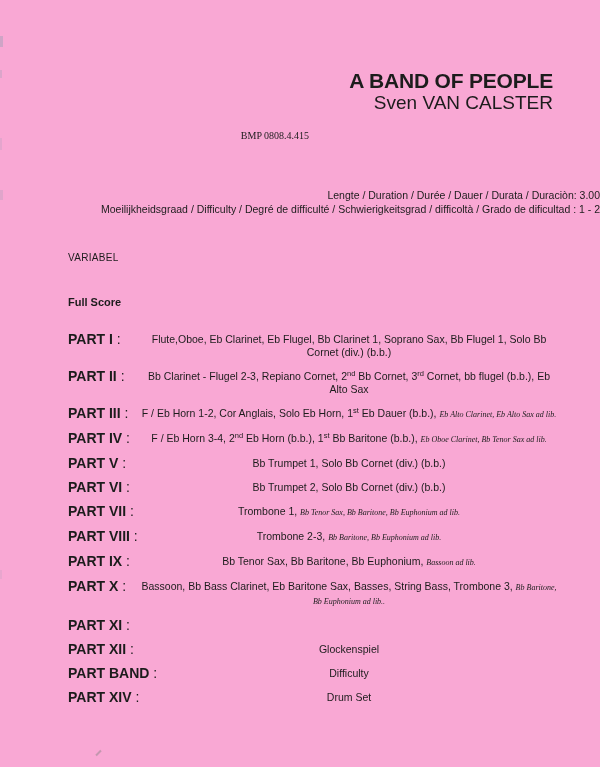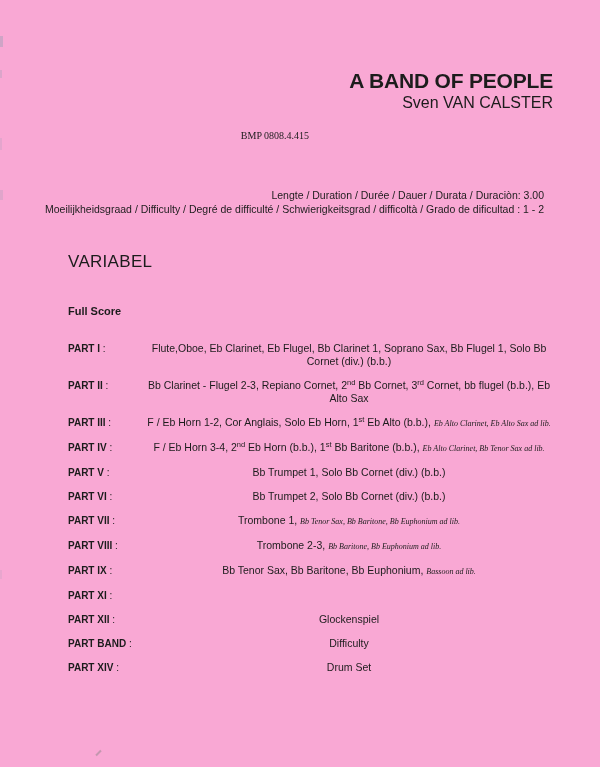--- a/index.html
+++ b/index.html
@@ -24,38 +24,38 @@
     position: absolute; left: 95px; top: 752px;
     width: 7px; height: 2px; background: rgba(130,130,130,0.45);
     transform: rotate(-45deg);
   }
 
   .header { margin: 0; padding: 70px 47px 0 0; text-align: right; }
   .title {
     font-size: 21px; font-weight: bold; letter-spacing: -0.2px;
     line-height: 22px;
   }
-  .composer { font-size: 16px; margin-top: 3px; line-height: 16px; }
+  .composer { font-size: 19px; margin-top: 3px; line-height: 16px; }
   .catalog {
     font-family: "Liberation Serif", serif;
     font-size: 10px; margin-top: 19px; margin-right: 3px; line-height: 12px; text-align: center;
   }
 
   .info {
-    margin-top: 47px; padding-right: 56px; text-align: right;
+    margin-top: 47px; text-align: right;
     font-size: 10.5px; line-height: 13.5px; letter-spacing: 0;
   }
 
-  .variabel { margin: 36px 0 0 68px; font-size: 17px; letter-spacing: 0.3px; }
+  .variabel { margin: 36px 0 0 68px; font-size: 10px; letter-spacing: 0.3px; }
   .full-score { margin: 33px 0 0 68px; font-size: 11px; font-weight: bold; }
 
   .parts { margin: 25px 0 0 68px; width: 492px; }
   .part-row { display: flex; align-items: flex-start; margin-bottom: 11px; }
   .part-label {
-    flex: none; width: 72px; font-size: 10px; line-height: 13px;
+    flex: none; width: 72px; font-size: 14px; line-height: 13px;
     white-space: nowrap;
   }
   .part-label .plab { font-weight: bold; }
   .part-desc { width: 418px; font-size: 10.5px; line-height: 13px; text-align: center; }
   .seg-n { }
   .seg-i { font-style: italic; font-size: 8px; font-family: Liberation Serif, serif; }
   sup.seg-sup { font-size: 7.5px; line-height: 0; }
 </style>
 </head>
 <body>
@@ -88,25 +88,25 @@
       <div class="part-row">
         <div class="part-label"><span class="plab">PART I</span> :</div>
         <div class="part-desc"><span class="seg-n">Flute,Oboe, Eb Clarinet, Eb Flugel, Bb Clarinet 1, Soprano Sax, Bb Flugel 1, Solo Bb Cornet (div.) (b.b.)</span></div>
       </div>
       <div class="part-row">
         <div class="part-label"><span class="plab">PART II</span> :</div>
         <div class="part-desc"><span class="seg-n">Bb Clarinet - Flugel 2-3, Repiano Cornet, 2</span><sup class="seg-sup">nd</sup><span class="seg-n"> Bb Cornet, 3</span><sup class="seg-sup">rd</sup><span class="seg-n"> Cornet, bb flugel (b.b.), Eb Alto Sax</span></div>
       </div>
       <div class="part-row">
         <div class="part-label"><span class="plab">PART III</span> :</div>
-        <div class="part-desc"><span class="seg-n">F / Eb Horn 1-2, Cor Anglais, Solo Eb Horn, 1</span><sup class="seg-sup">st</sup><span class="seg-n"> Eb Alto (b.b.), </span><span class="seg-i">Eb Alto Clarinet, Eb Alto Sax ad lib.</span></div>
+        <div class="part-desc"><span class="seg-n">F / Eb Horn 1-2, Cor Anglais, Solo Eb Horn, 1</span><sup class="seg-sup">st</sup><span class="seg-n"> Eb Dauer (b.b.), </span><span class="seg-i">Eb Alto Clarinet, Eb Alto Sax ad lib.</span></div>
       </div>
       <div class="part-row">
         <div class="part-label"><span class="plab">PART IV</span> :</div>
-        <div class="part-desc"><span class="seg-n">F / Eb Horn 3-4, 2</span><sup class="seg-sup">nd</sup><span class="seg-n"> Eb Horn (b.b.), 1</span><sup class="seg-sup">st</sup><span class="seg-n"> Bb Baritone (b.b.), </span><span class="seg-i">Eb Alto Clarinet, Bb Tenor Sax ad lib.</span></div>
+        <div class="part-desc"><span class="seg-n">F / Eb Horn 3-4, 2</span><sup class="seg-sup">nd</sup><span class="seg-n"> Eb Horn (b.b.), 1</span><sup class="seg-sup">st</sup><span class="seg-n"> Bb Baritone (b.b.), </span><span class="seg-i">Eb Oboe Clarinet, Bb Tenor Sax ad lib.</span></div>
       </div>
       <div class="part-row">
         <div class="part-label"><span class="plab">PART V</span> :</div>
         <div class="part-desc"><span class="seg-n">Bb Trumpet 1, Solo Bb Cornet (div.) (b.b.)</span></div>
       </div>
       <div class="part-row">
         <div class="part-label"><span class="plab">PART VI</span> :</div>
         <div class="part-desc"><span class="seg-n">Bb Trumpet 2, Solo Bb Cornet (div.) (b.b.)</span></div>
       </div>
       <div class="part-row">
@@ -115,20 +115,24 @@
       </div>
       <div class="part-row">
         <div class="part-label"><span class="plab">PART VIII</span> :</div>
         <div class="part-desc"><span class="seg-n">Trombone 2-3, </span><span class="seg-i">Bb Baritone, Bb Euphonium ad lib.</span></div>
       </div>
       <div class="part-row">
         <div class="part-label"><span class="plab">PART IX</span> :</div>
         <div class="part-desc"><span class="seg-n">Bb Tenor Sax, Bb Baritone, Bb Euphonium, </span><span class="seg-i">Bassoon ad lib.</span></div>
       </div>
       <div class="part-row">
+        <div class="part-label"><span class="plab">PART X</span> :</div>
+        <div class="part-desc"><span class="seg-n">Bassoon, Bb Bass Clarinet, Eb Baritone Sax, Basses, String Bass, Trombone 3, </span><span class="seg-i">Bb Baritone, Bb Euphonium ad lib..</span></div>
+      </div>
+      <div class="part-row">
         <div class="part-label"><span class="plab">PART XI</span> :</div>
       </div>
       <div class="part-row">
         <div class="part-label"><span class="plab">PART XII</span> :</div>
         <div class="part-desc"><span class="seg-n">Glockenspiel</span></div>
       </div>
       <div class="part-row">
         <div class="part-label"><span class="plab">PART BAND</span> :</div>
         <div class="part-desc"><span class="seg-n">Difficulty</span></div>
       </div>

